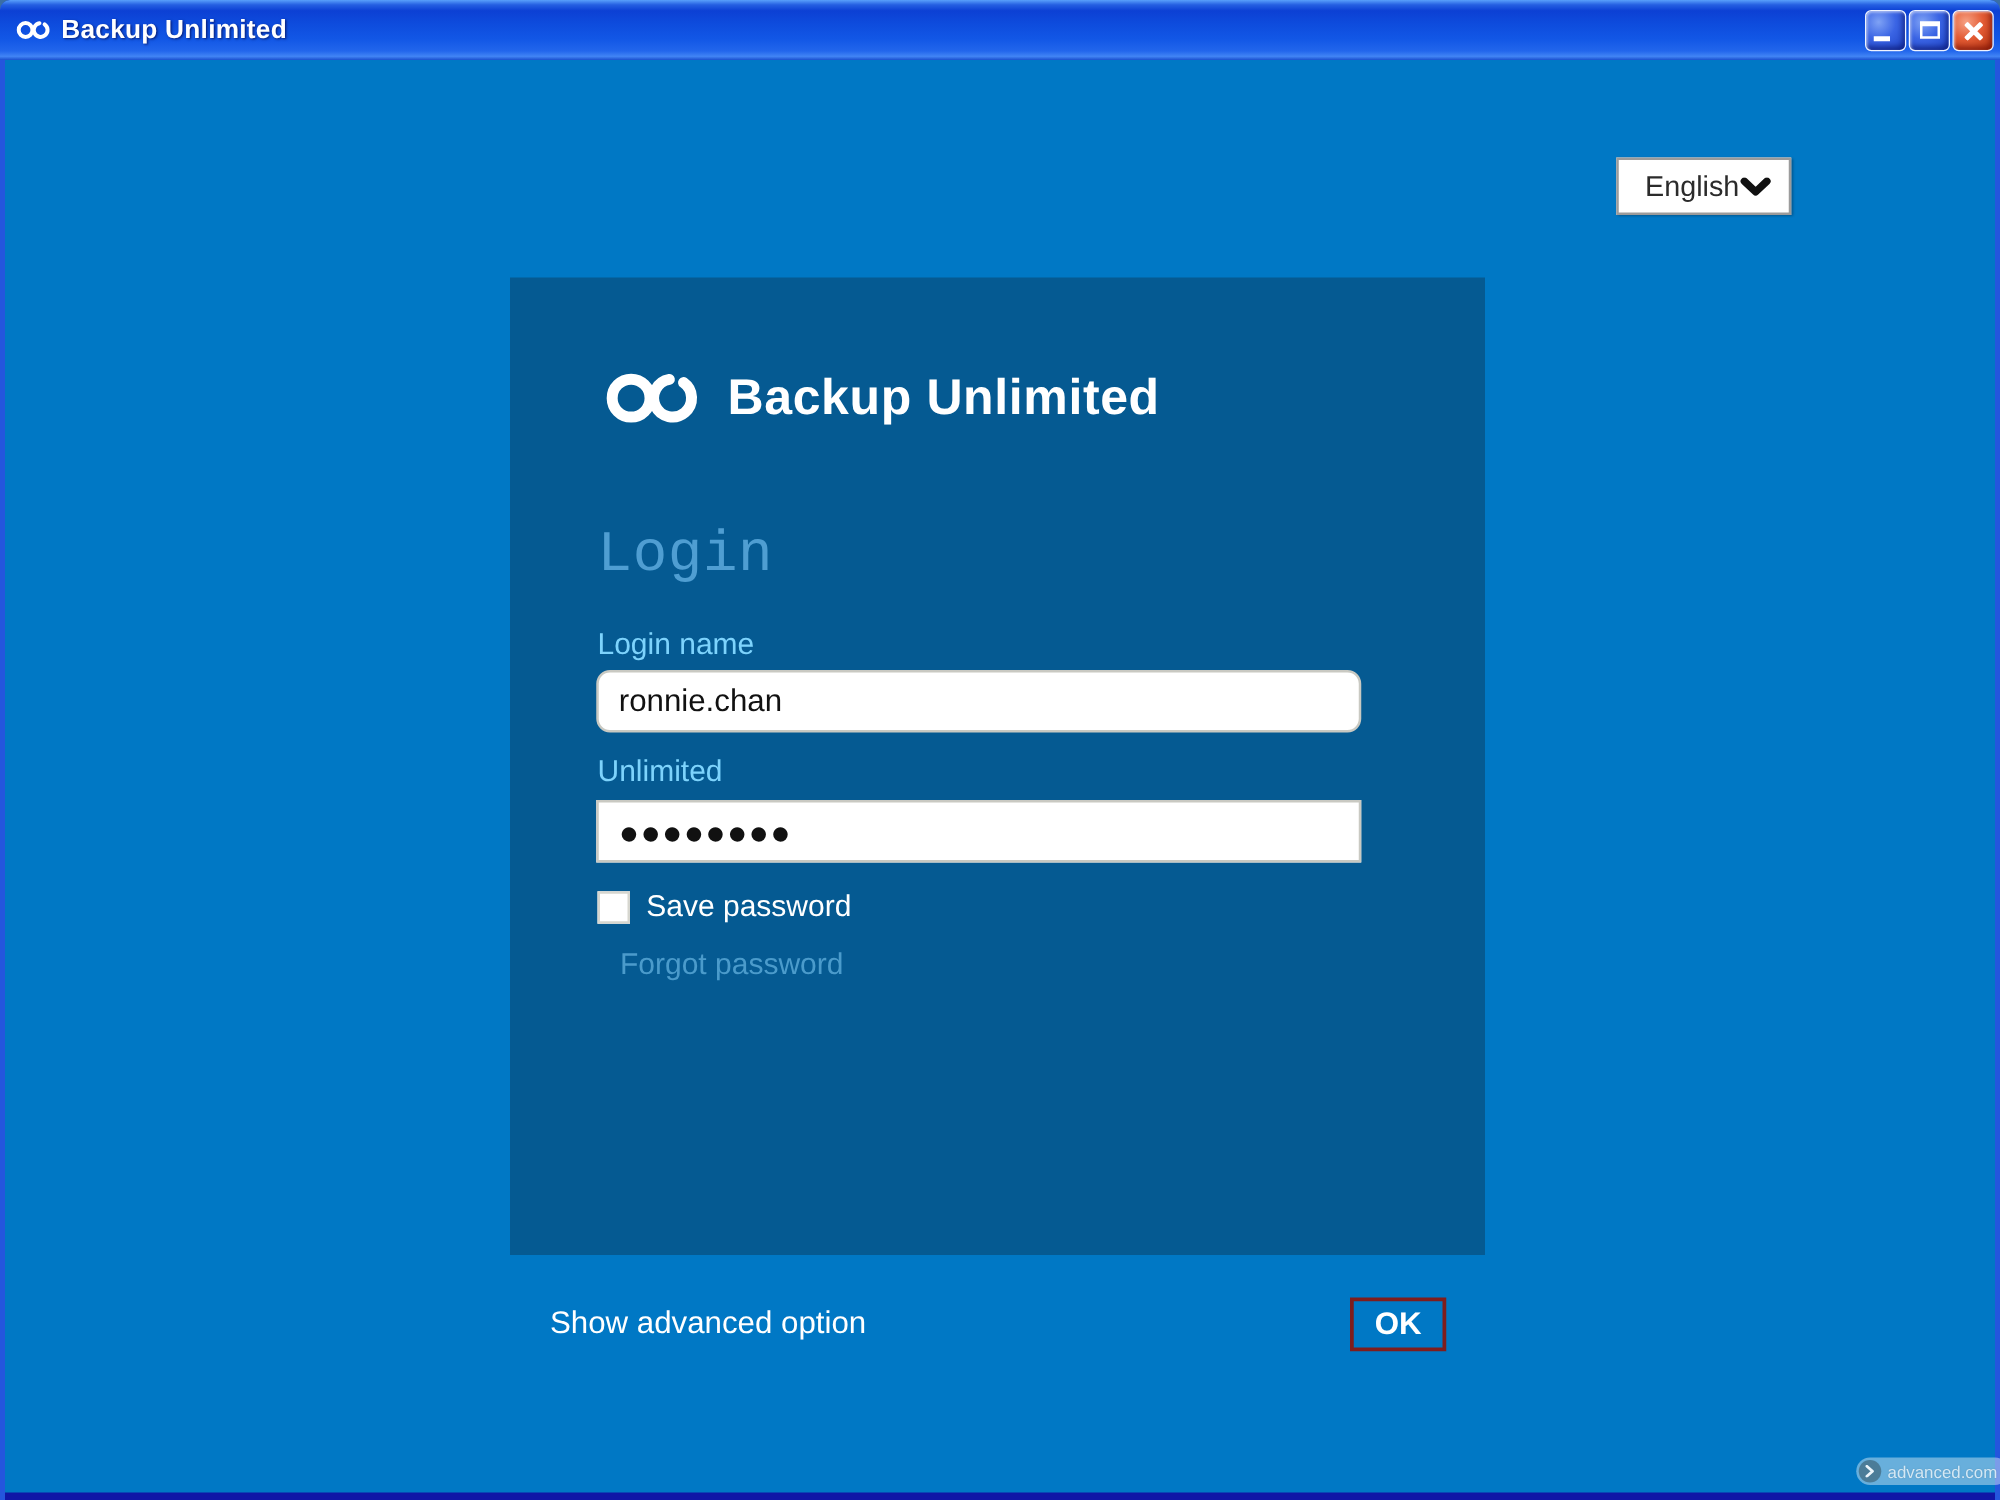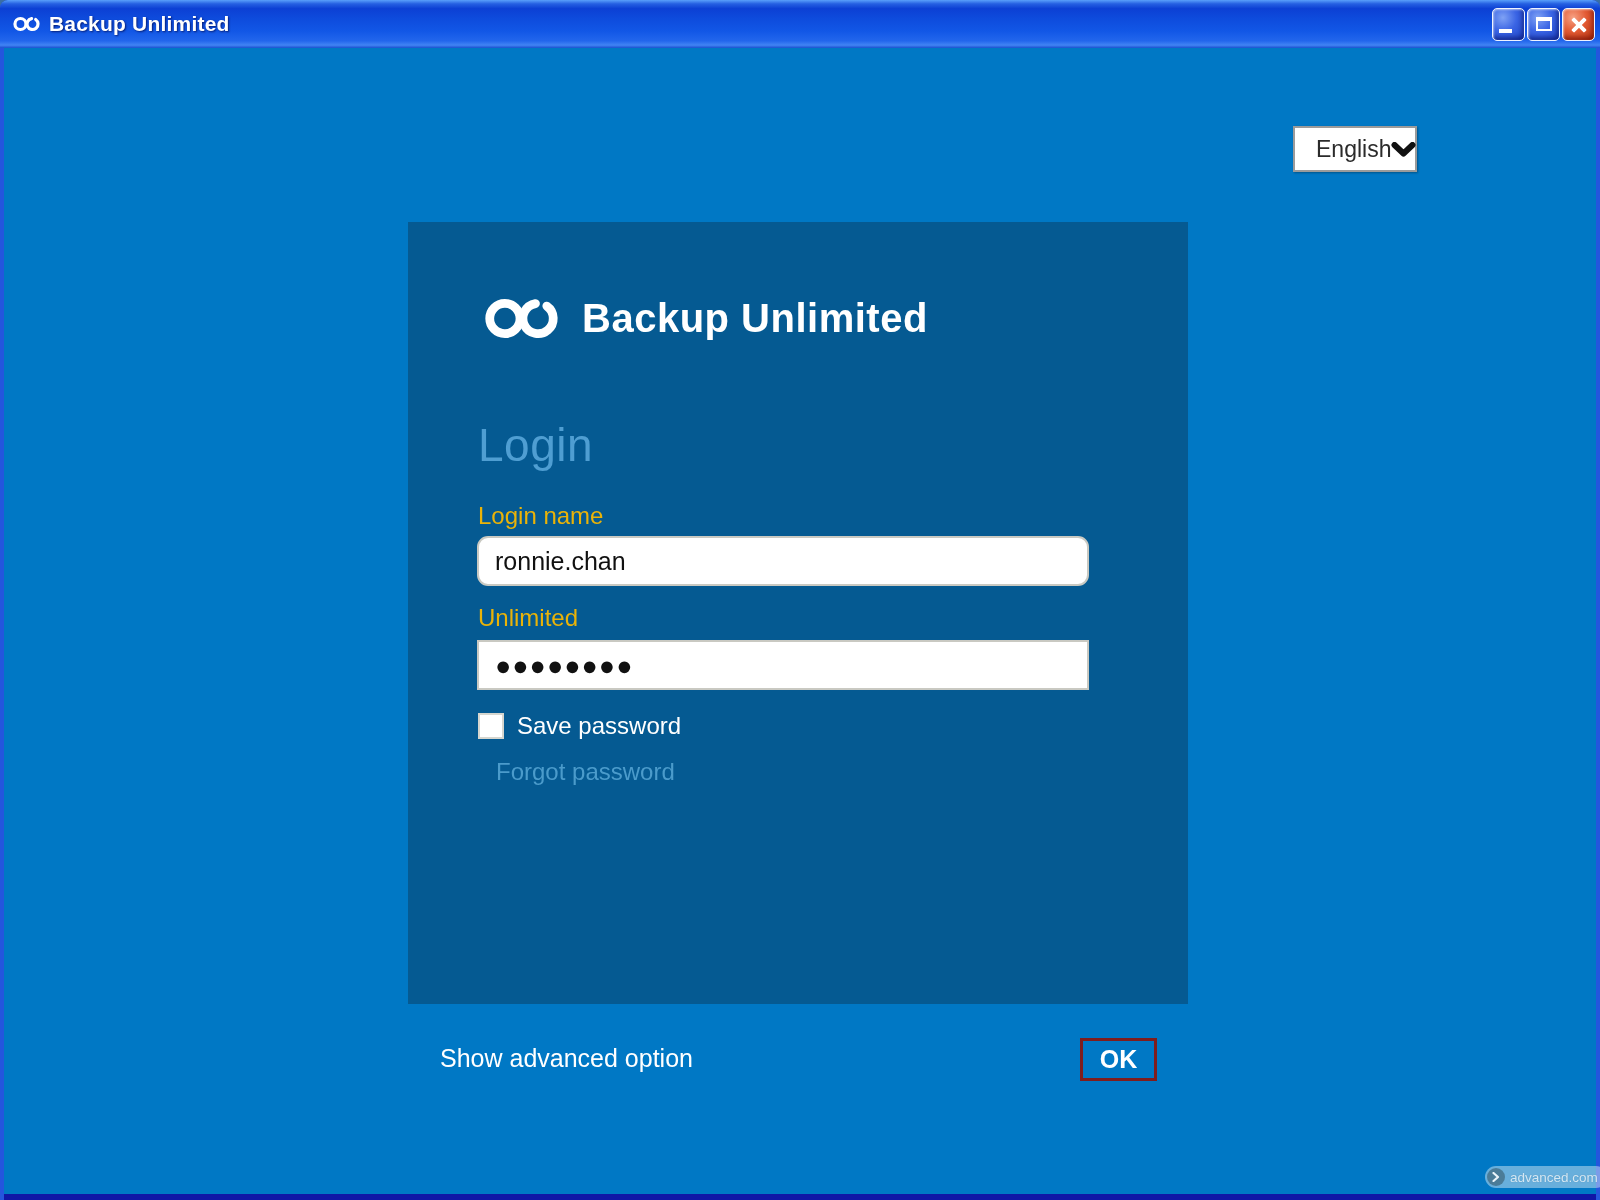--- a/index.html
+++ b/index.html
@@ -47,42 +47,42 @@
 
   
   .client {
     position:absolute; left:4px; right:4px; top:48px; bottom:0;
     border-bottom:6px solid #1016a6;
     background:#0078c5;
   }
 
   
   .lang-select {
-    position:absolute; left:1289px; top:78px; width:124px; height:46px;
+    position:absolute; left:1289px; top:78px; width:140px; height:46px;
     background:#ffffff; border:2px solid #9b9b9b;
     box-shadow:1px 1px 2px rgba(0,0,0,.3);
     display:flex; align-items:center; justify-content:space-between;
     padding:0 14px 0 21px; cursor:pointer;
   }
   .lang-value { font-size:23px; color:#2b2b2b; }
 
   
   .panel {
     position:absolute; left:404px; top:174px; width:780px; height:782px;
     background:#055a92;
   }
   .brand { position:absolute; left:76px; top:74px; display:flex; align-items:center; }
   .brand-name {
     margin-left:23px; color:#ffffff; font-size:40px; font-weight:bold; letter-spacing:.5px;
   }
   .login-heading {
     position:absolute; left:70px; top:196px;
-    font-size:46px; font-weight:300; color:#4f9ed2; letter-spacing:.5px;
-  }
-  .field-label { position:absolute; left:70px; color:#eab308; font-size:24px; }
+    font-size:46px; font-weight:300; color:#4f9ed2; letter-spacing:.5px;font-family:Liberation Mono, monospace;
+  }
+  .field-label { position:absolute; left:70px; color:#7dd3fc; font-size:24px; }
   .lbl-login { top:280px; }
   .lbl-pass  { top:382px; }
   .field {
     position:absolute; left:69px; width:612px; height:50px;
     background:#ffffff; border:2px solid #c9c9c2; border-radius:0;
     font-family:"Liberation Sans","DejaVu Sans",sans-serif;
     font-size:25px; color:#111111; padding:0 16px; outline:none;
   }
   .fld-login { top:314px;border-radius:11px; }
   .fld-pass  { top:418px; font-size:27px; letter-spacing:1px; padding-top:2px; }

